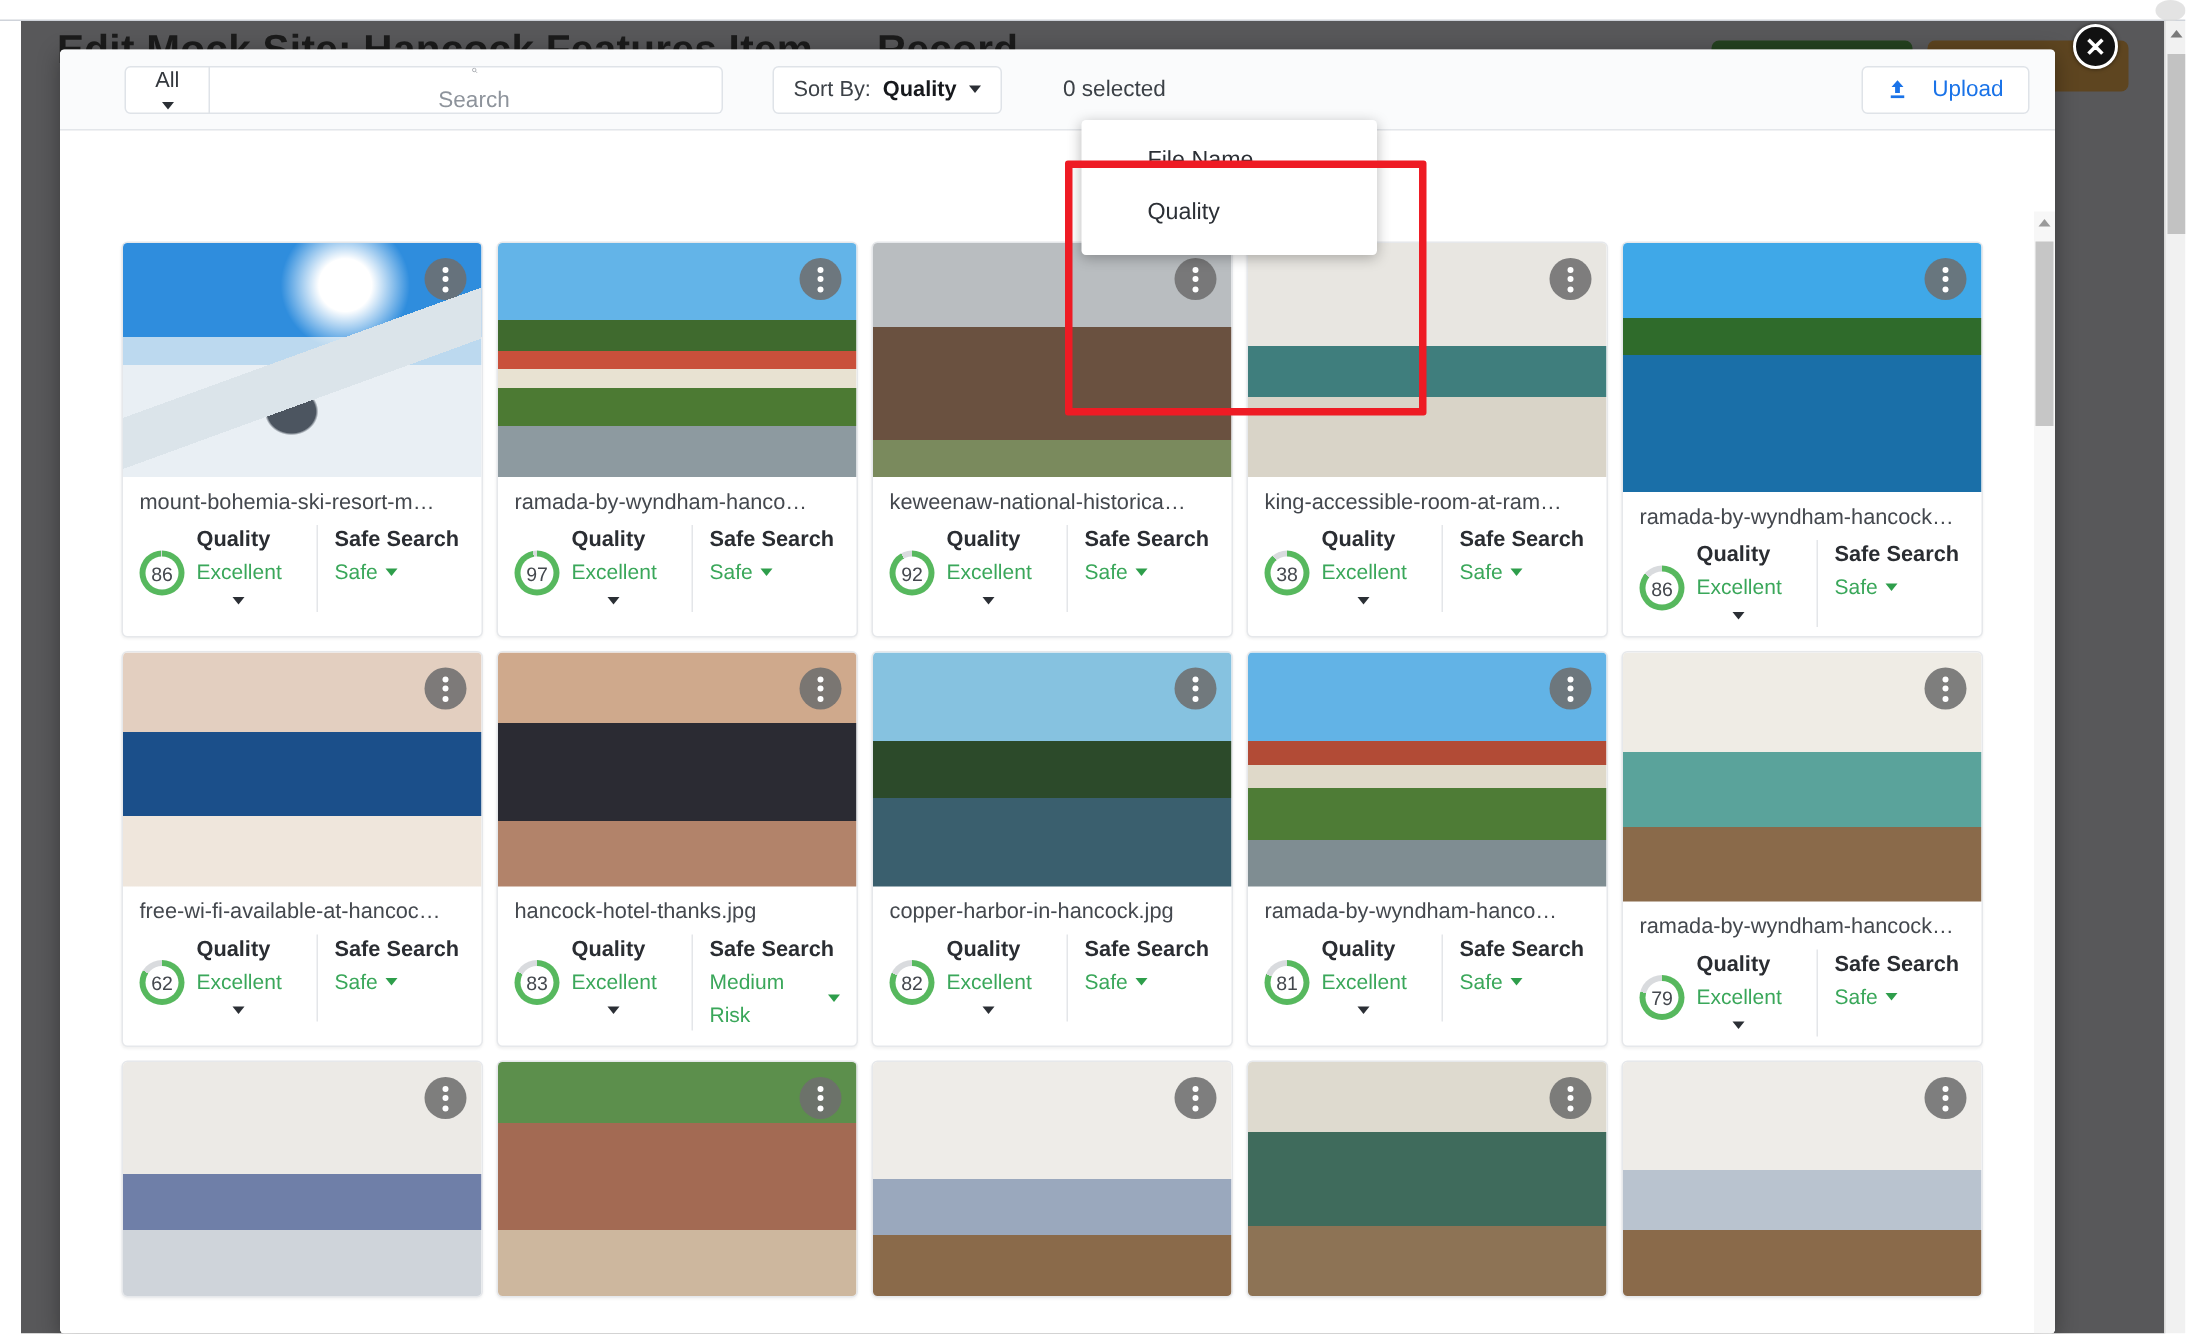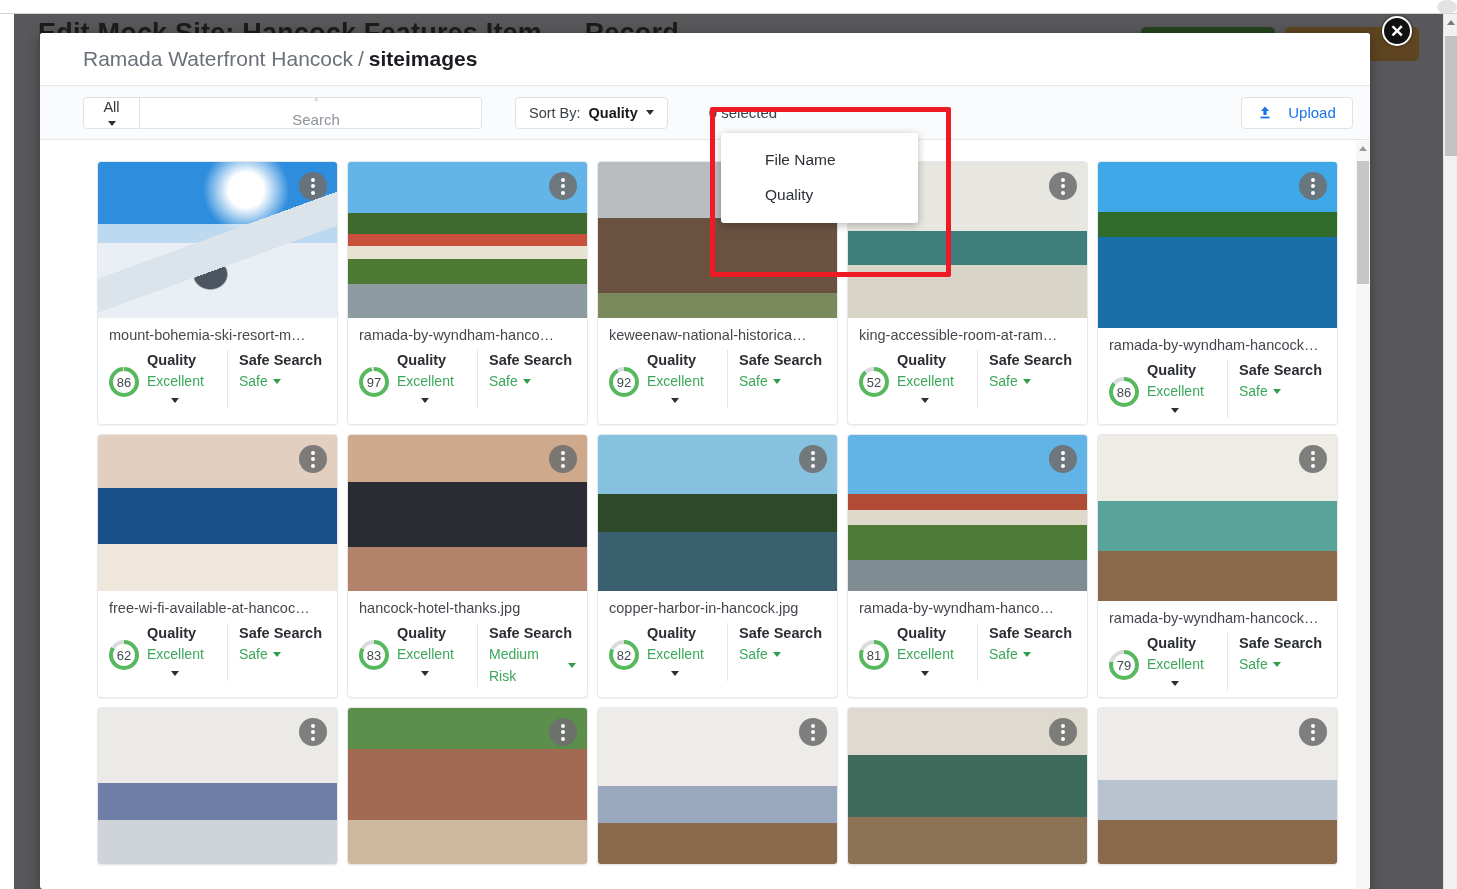--- a/index.html
+++ b/index.html
@@ -108,21 +108,21 @@
     box-shadow:0 2px 9px rgba(0,0,0,.28); padding:9px 0 11px 0;
     z-index:30;
   }
   #sort-menu .item {
     height:35px; display:flex; align-items:center; padding-left:19px;
     font-size:15.5px; color:#2c3036;margin-left:25px;
   }
 
   
   #body {
-    position:absolute; left:16px; top:108px; width:1330px; height:748px;
+    position:absolute; left:0; top:108px; width:1330px; height:748px;
     background:#fff; overflow:hidden;
   }
   #grid {
     position:absolute; left:0; top:0; width:1316px;
     padding:20px 0 0 41px;
     display:flex; flex-wrap:wrap; gap:9px 9px;
   }
   .card {
     width:241px; background:#fff;
     border:1px solid #e6e8eb; border-radius:4px;
@@ -231,25 +231,20 @@
 </div>
 
 <div id="outer-scroll">
   <div class="arrow-up"></div>
   <div id="outer-thumb"></div>
 </div>
 <div id="outer-corner"></div>
 
 <div id="modal">
 
-  <div id="modal-header">
-    <span class="crumb-root">Ramada Waterfront Hancock</span>
-    <span class="crumb-sep">/</span>
-    <span class="crumb-cur">siteimages</span>
-  </div>
 
   <div id="toolbar">
 
     <div class="ctl" id="filter-all">
       <span>All</span>
       <span class="caret sm"></span>
     </div>
 
     <div class="ctl" id="search-box">
       <svg width="15" height="15" viewBox="0 0 16 16">
@@ -387,21 +382,21 @@
               <i></i>
               <i></i>
               <i></i>
             </div>
           </div>
           <div class="meta">
             <div class="fname">king-accessible-room-at-ram…</div>
             <div class="scores">
               <div class="ring-wrap">
                 <div class="ring" style="--p:89%">
-                  <span>52</span>
+                  <span>38</span>
                 </div>
               </div>
               <div class="col-q">
                 <div class="hd">Quality</div>
                 <div class="val-green">Excellent</div>
                 <div class="more-caret caret"></div>
               </div>
               <div class="col-s">
                 <div class="hd">Safe Search</div>
                 <div class="ss-row">

